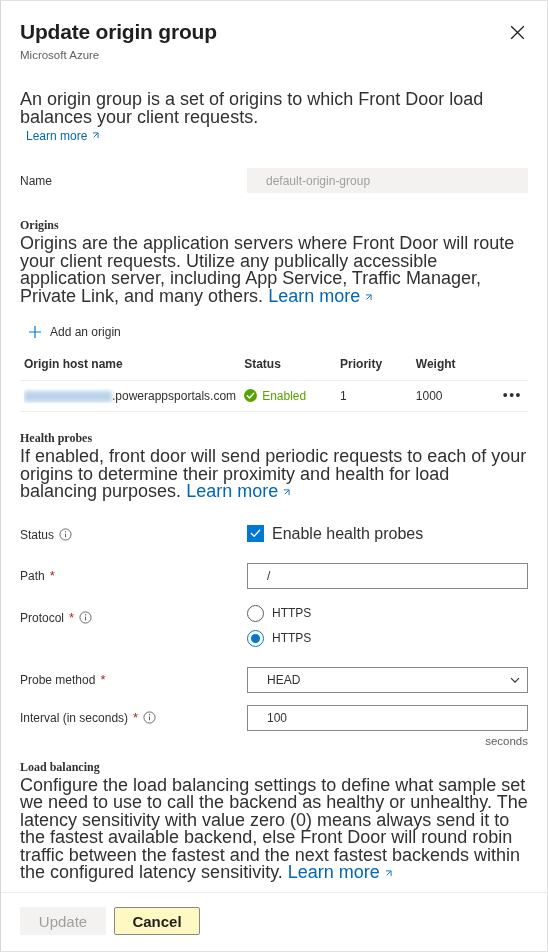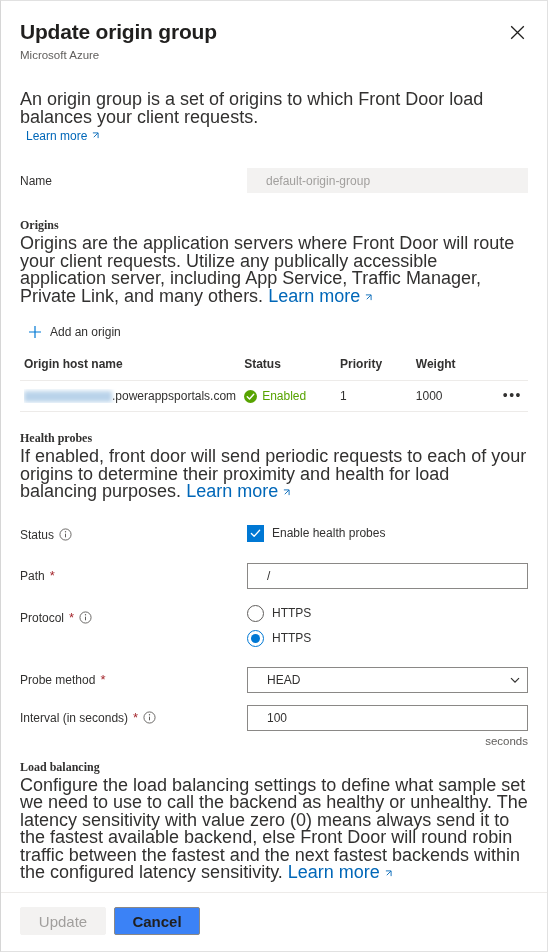--- a/index.html
+++ b/index.html
@@ -98,21 +98,21 @@
   }
 
   
   .check-line { display: flex; align-items: center; gap: 8px; padding-top: 3px; cursor: pointer; }
   .cbox {
     width: 17px; height: 17px; flex: 0 0 17px;
     background: #0078d4; border: 1px solid #0078d4;
     display: flex; align-items: center; justify-content: center;
   }
   .cbox svg { display: block; }
-  .check-label { font-size: 12px; color: #323130; }
+  .check-label { font-size: 16px; color: #323130; }
 
   .radio-line { display: flex; align-items: center; gap: 8px; cursor: pointer; margin-bottom: 8px; }
   .radio-line:last-child { margin-bottom: 0; }
   .rad {
     width: 17px; height: 17px; flex: 0 0 17px; border-radius: 50%;
     border: 1px solid #605e5c; background: #fff;
     display: flex; align-items: center; justify-content: center;
   }
   .rad.on { border-color: #0078d4; border-width: 1px; }
   .rad.on .dot {
@@ -149,21 +149,21 @@
   .hostcell { display: flex; align-items: center; overflow: hidden; }
   .redacted {
     display: inline-block; height: 11px; width: 88px;
     background: #b9d3ea;
     filter: blur(2.2px);
     border-radius: 1px;
     margin-right: 0px;
     flex: 0 0 88px;
   }
   .hostrest { overflow: hidden; text-overflow: clip; }
-  .status-cell { display: flex; align-items: flex-end; gap: 5px; }
+  .status-cell { display: flex; align-items: flex-start; gap: 5px; }
   .status-ico { display: flex; }
   .status-txt { color: #57a300; }
   .dots {
     background: none; border: none; cursor: pointer; padding: 0 2px;
     font-size: 14px; color: #323130; letter-spacing: 1.5px; line-height: 10px;
   }
 
   
   .footer {
     position: absolute; left: 0; right: 0; bottom: 0;
@@ -174,21 +174,21 @@
   .btn {
     font-family: "Liberation Sans", sans-serif;
     font-size: 15px; height: 28px; min-width: 86px;
     padding: 0 14px; border-radius: 2px; cursor: pointer;
   }
   .btn-primary-disabled {
     background: #f3f2f1; color: #a19f9d; border: 1px solid #f3f2f1;
     cursor: default;
   }
   .btn-default {
-    background: #3b82f6; color: #201f1e; border: 1px solid #8a8886; font-weight: 600;
+    background: #fef9c3; color: #201f1e; border: 1px solid #8a8886; font-weight: 600;
   }
 
   .sp8 { height: 8px; } .sp10 { height: 10px; } .sp12 { height: 12px; }
   .sp14 { height: 14px; } .sp16 { height: 16px; } .sp18 { height: 18px; }
   .sp20 { height: 20px; } .sp24 { height: 24px; } .sp28 { height: 28px; }
 </style>
 </head>
 <body>
 
 <div class="panel">

